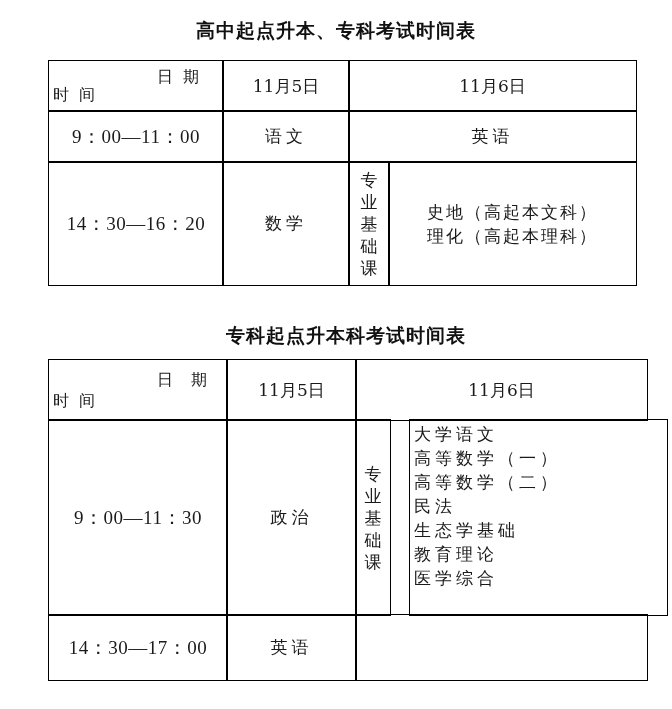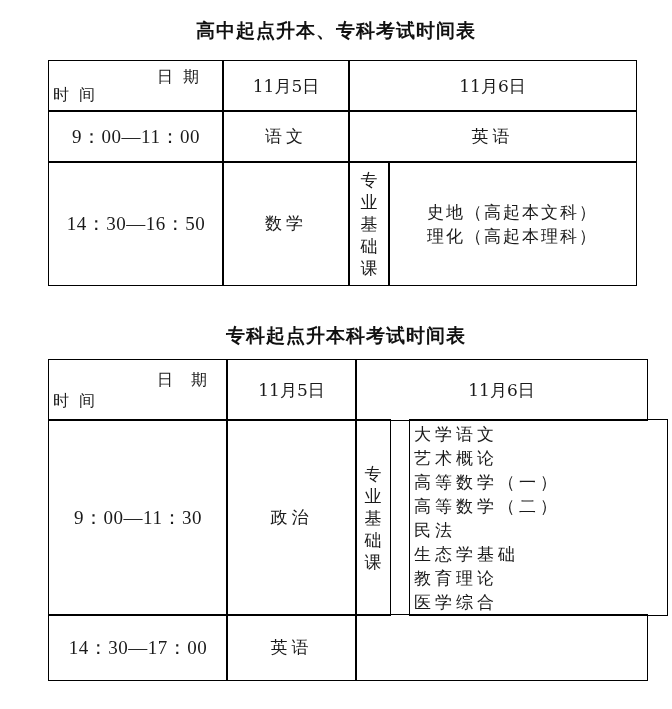--- a/index.html
+++ b/index.html
@@ -31,21 +31,21 @@
   <span class="d-date">日期</span>
   <span class="d-time">时间</span>
 </div>
 <div class="cell" style="left:222px;top:60px;width:128px;height:52px;">11月5日</div>
 <div class="cell" style="left:348px;top:60px;width:289px;height:52px;">11月6日</div>
 
 <div class="cell time" style="left:48px;top:110px;width:176px;height:53px;">9：00—11：00</div>
 <div class="cell" style="left:222px;top:110px;width:128px;height:53px;letter-spacing:4px;">语文</div>
 <div class="cell" style="left:348px;top:110px;width:289px;height:53px;letter-spacing:4px;">英语</div>
 
-<div class="cell time" style="left:48px;top:161px;width:176px;height:125px;">14：30—16：50</div>
+<div class="cell time" style="left:48px;top:161px;width:176px;height:125px;">14：30—16：20</div>
 <div class="cell" style="left:222px;top:161px;width:128px;height:125px;letter-spacing:4px;">数学</div>
 <div class="cell vert" style="left:348px;top:161px;width:42px;height:125px;">
   <span>专</span>
   <span>业</span>
   <span>基</span>
   <span>础</span>
   <span>课</span>
 </div>
 <div class="cell multi" style="left:388px;top:161px;width:249px;height:125px;">
   <span>史地（高起本文科）</span>
@@ -65,21 +65,20 @@
 <div class="cell" style="left:226px;top:419px;width:131px;height:197px;letter-spacing:4px;">政治</div>
 <div class="cell vert" style="left:355px;top:419px;width:36px;height:197px;">
   <span>专</span>
   <span>业</span>
   <span>基</span>
   <span>础</span>
   <span>课</span>
 </div>
 <div class="cell list" style="left:389px;top:419px;width:259px;height:197px;">
   <span>大学语文</span>
-  <span>艺术概论</span>
   <span>高等数学（一）</span>
   <span>高等数学（二）</span>
   <span>民法</span>
   <span>生态学基础</span>
   <span>教育理论</span>
   <span>医学综合</span>
 </div>
 
 <div class="cell time" style="left:48px;top:614px;width:180px;height:67px;">14：30—17：00</div>
 <div class="cell" style="left:226px;top:614px;width:131px;height:67px;letter-spacing:4px;">英语</div>

